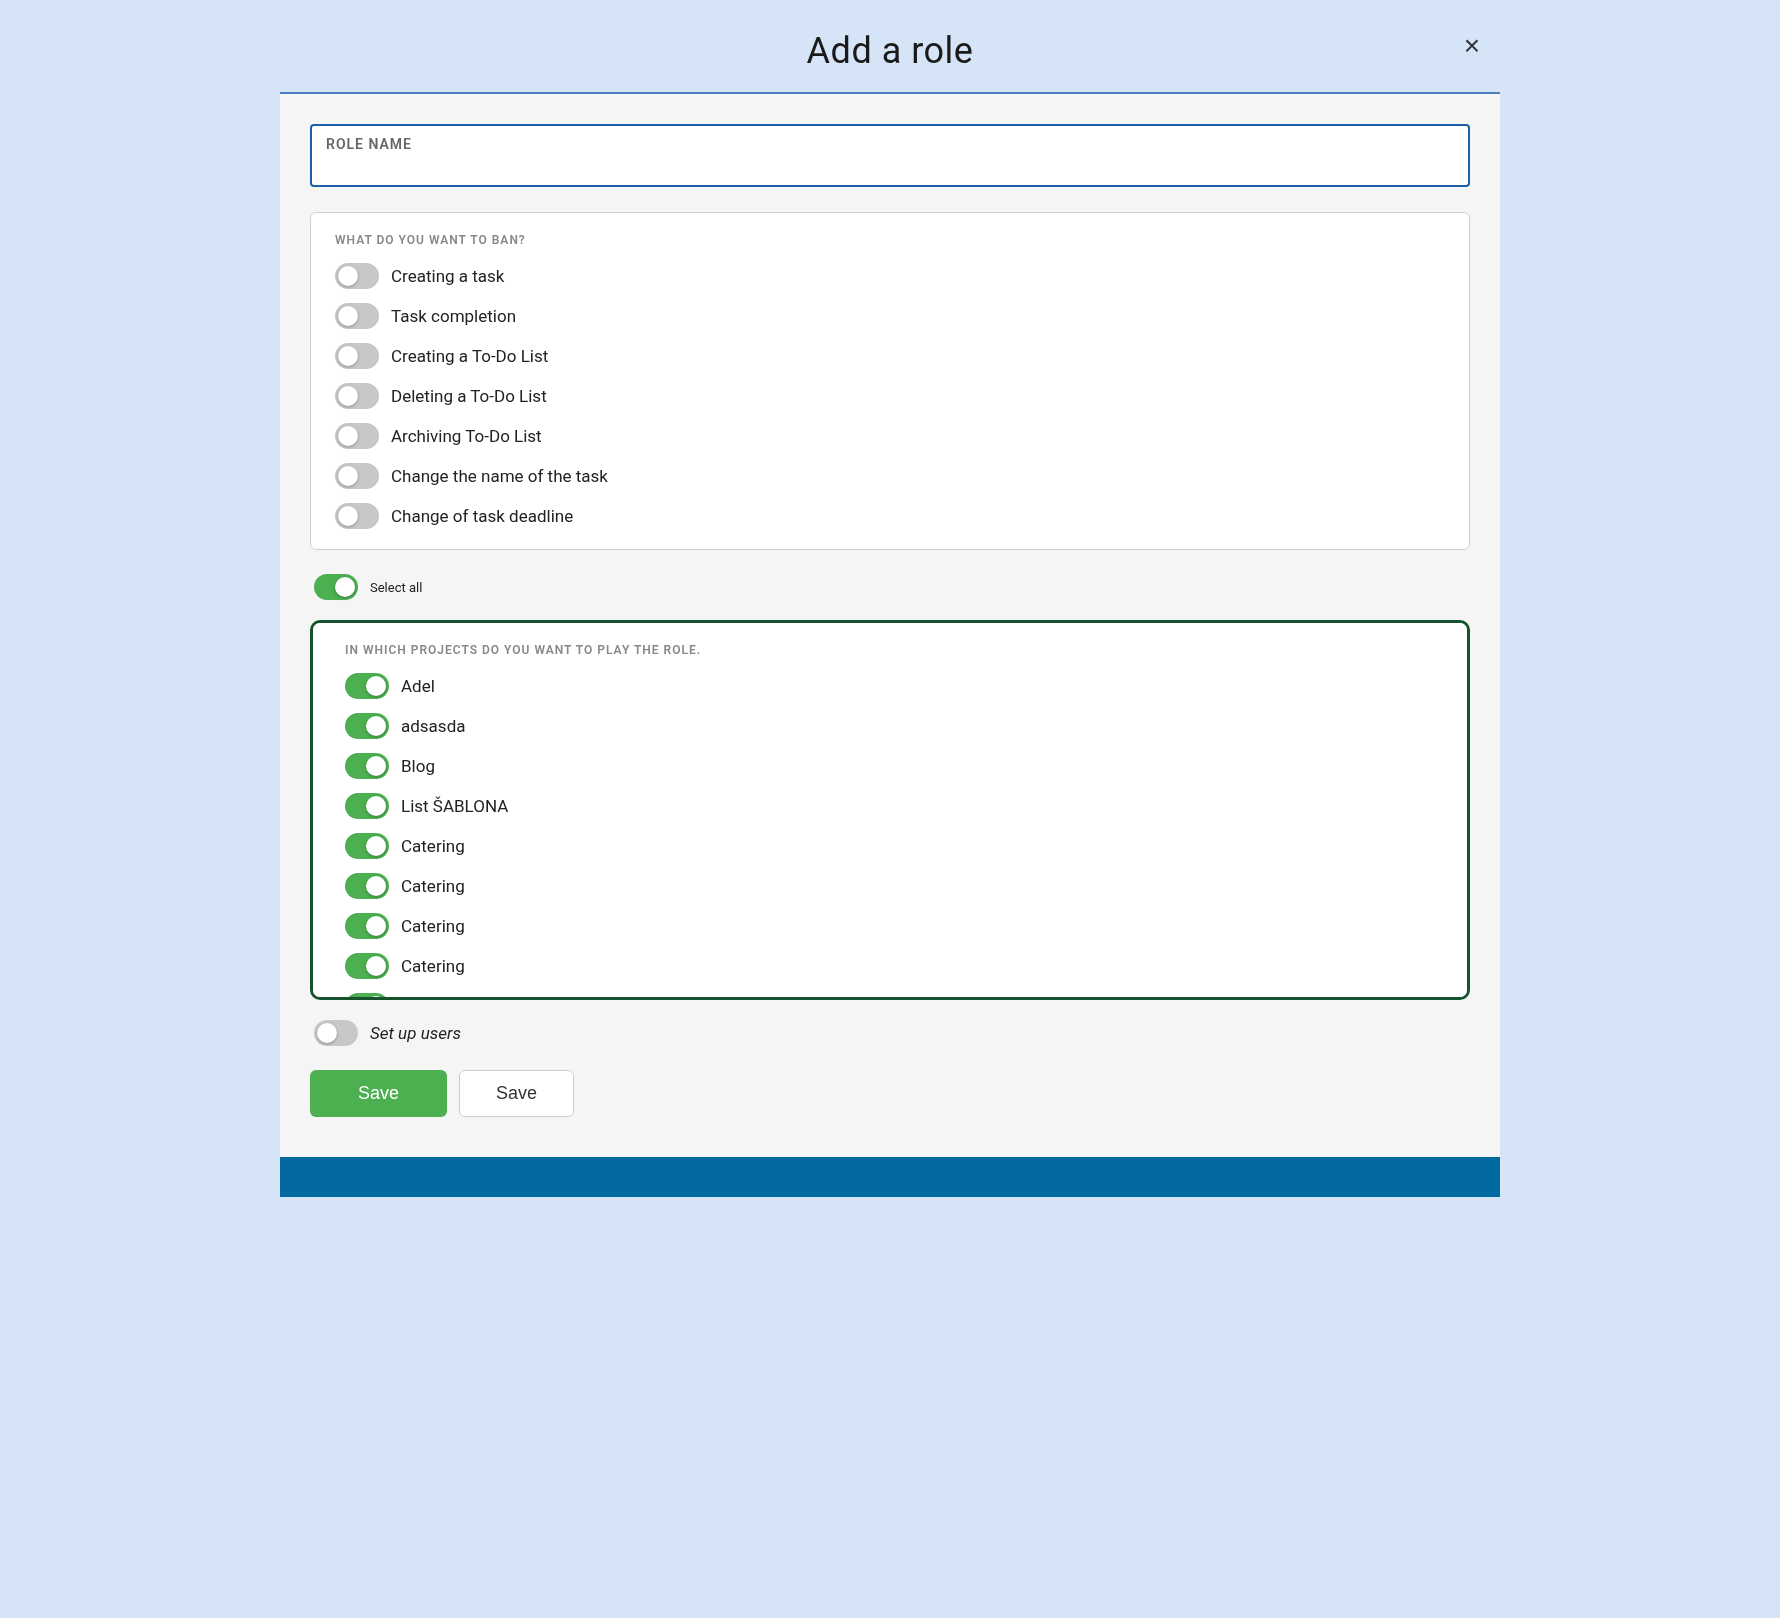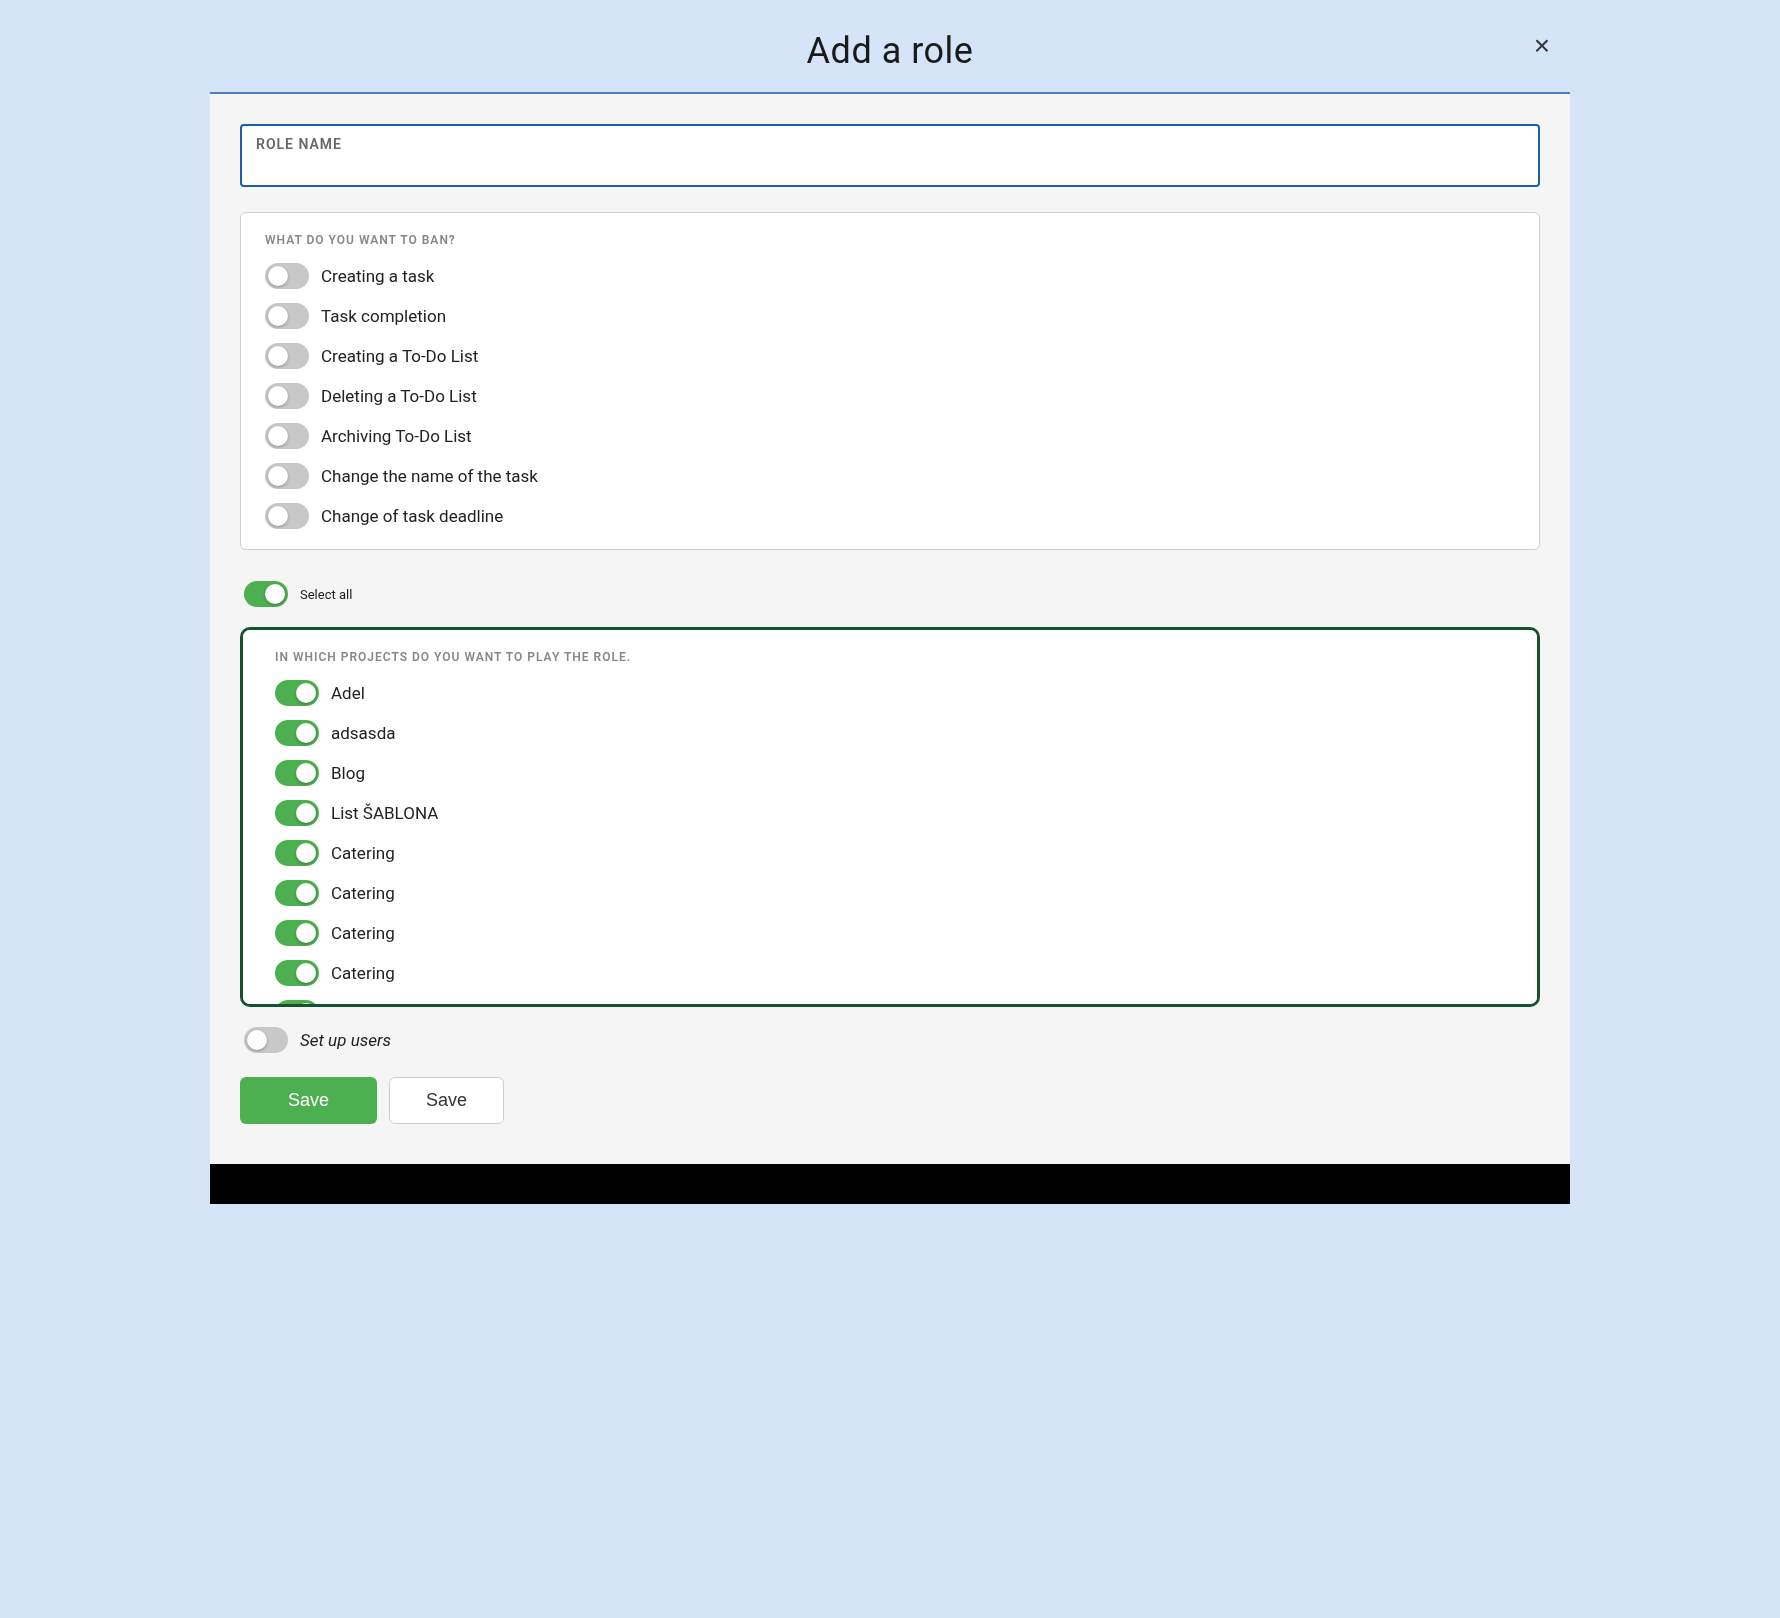--- a/index.html
+++ b/index.html
@@ -6,22 +6,22 @@
     body {
       font-family: -apple-system, BlinkMacSystemFont, 'Segoe UI', Roboto, sans-serif;
       background: #d6e4f7;
       display: flex;
       justify-content: center;
       align-items: flex-start;
       min-height: 100vh;
       padding: 0;
     }
     .modal-container {
-      background: #000000;
-      width: 1360px;
+      background: #0369a1;
+      width: 1220px;
       min-height: 1050px;
       position: relative;
       padding-bottom: 40px;
     }
     .modal-header {
       background: #d6e4f7;
       padding: 30px 20px 20px 20px;
       display: flex;
       align-items: center;
       justify-content: center;
@@ -75,21 +75,21 @@
       font-size: 18px;
       color: #1a1a1a;
       background: transparent;
       caret-color: #333;
     }
     .section-box {
       background: white;
       border: 1px solid #d0d0d0;
       border-radius: 6px;
       padding: 20px 24px;
-      margin-bottom: 31px;
+      margin-bottom: 24px;
     }
     .section-title {
       font-size: 12px;
       font-weight: 600;
       color: #888;
       letter-spacing: 1px;
       margin-bottom: 16px;
     }
     .toggle-row {
       display: flex;

